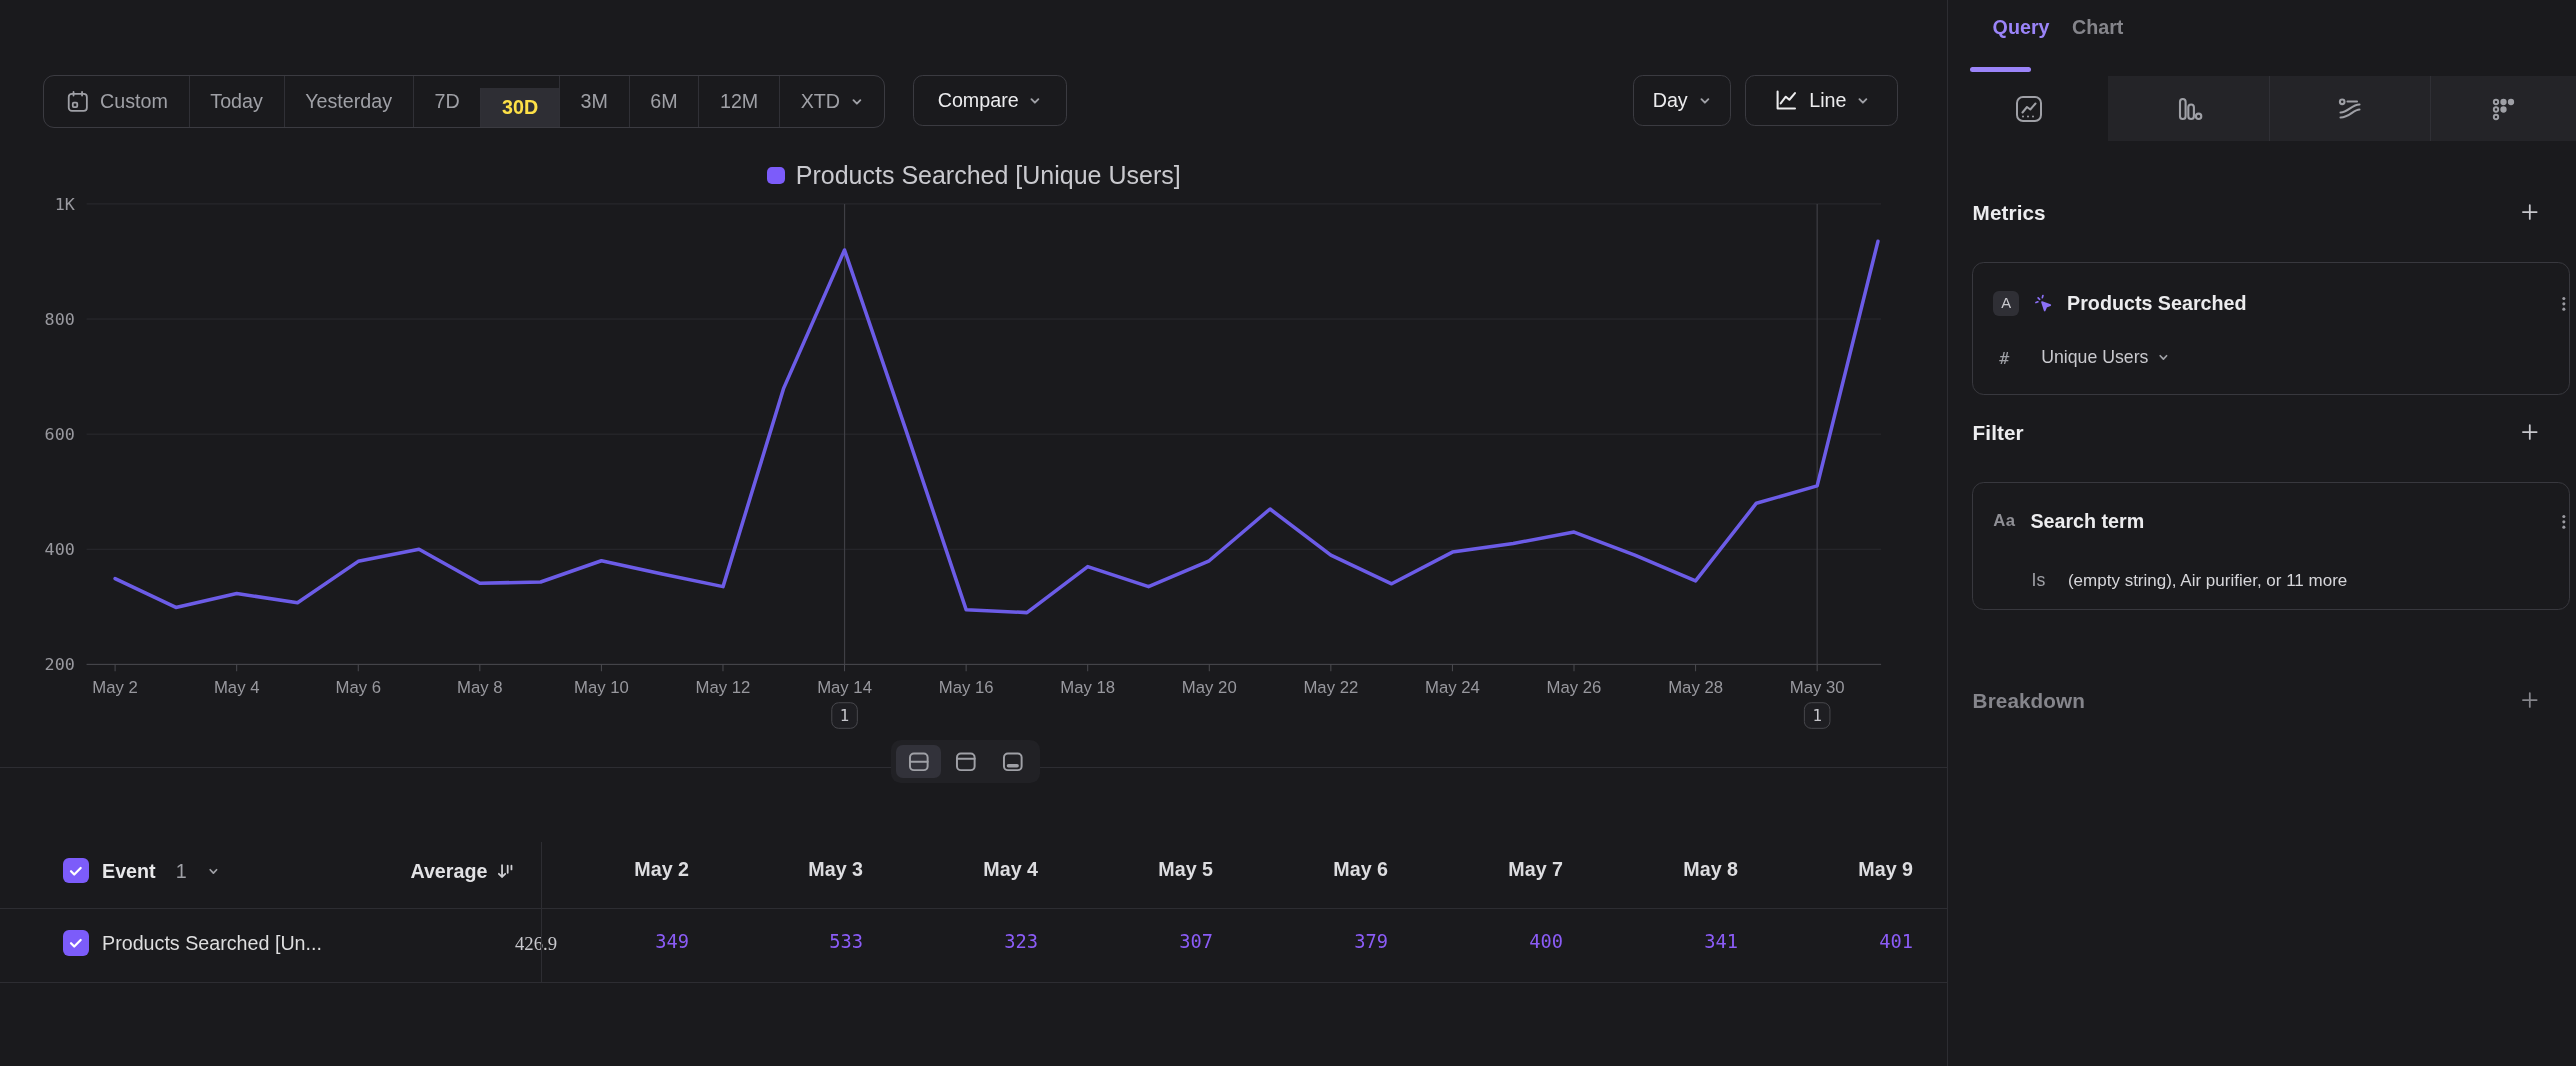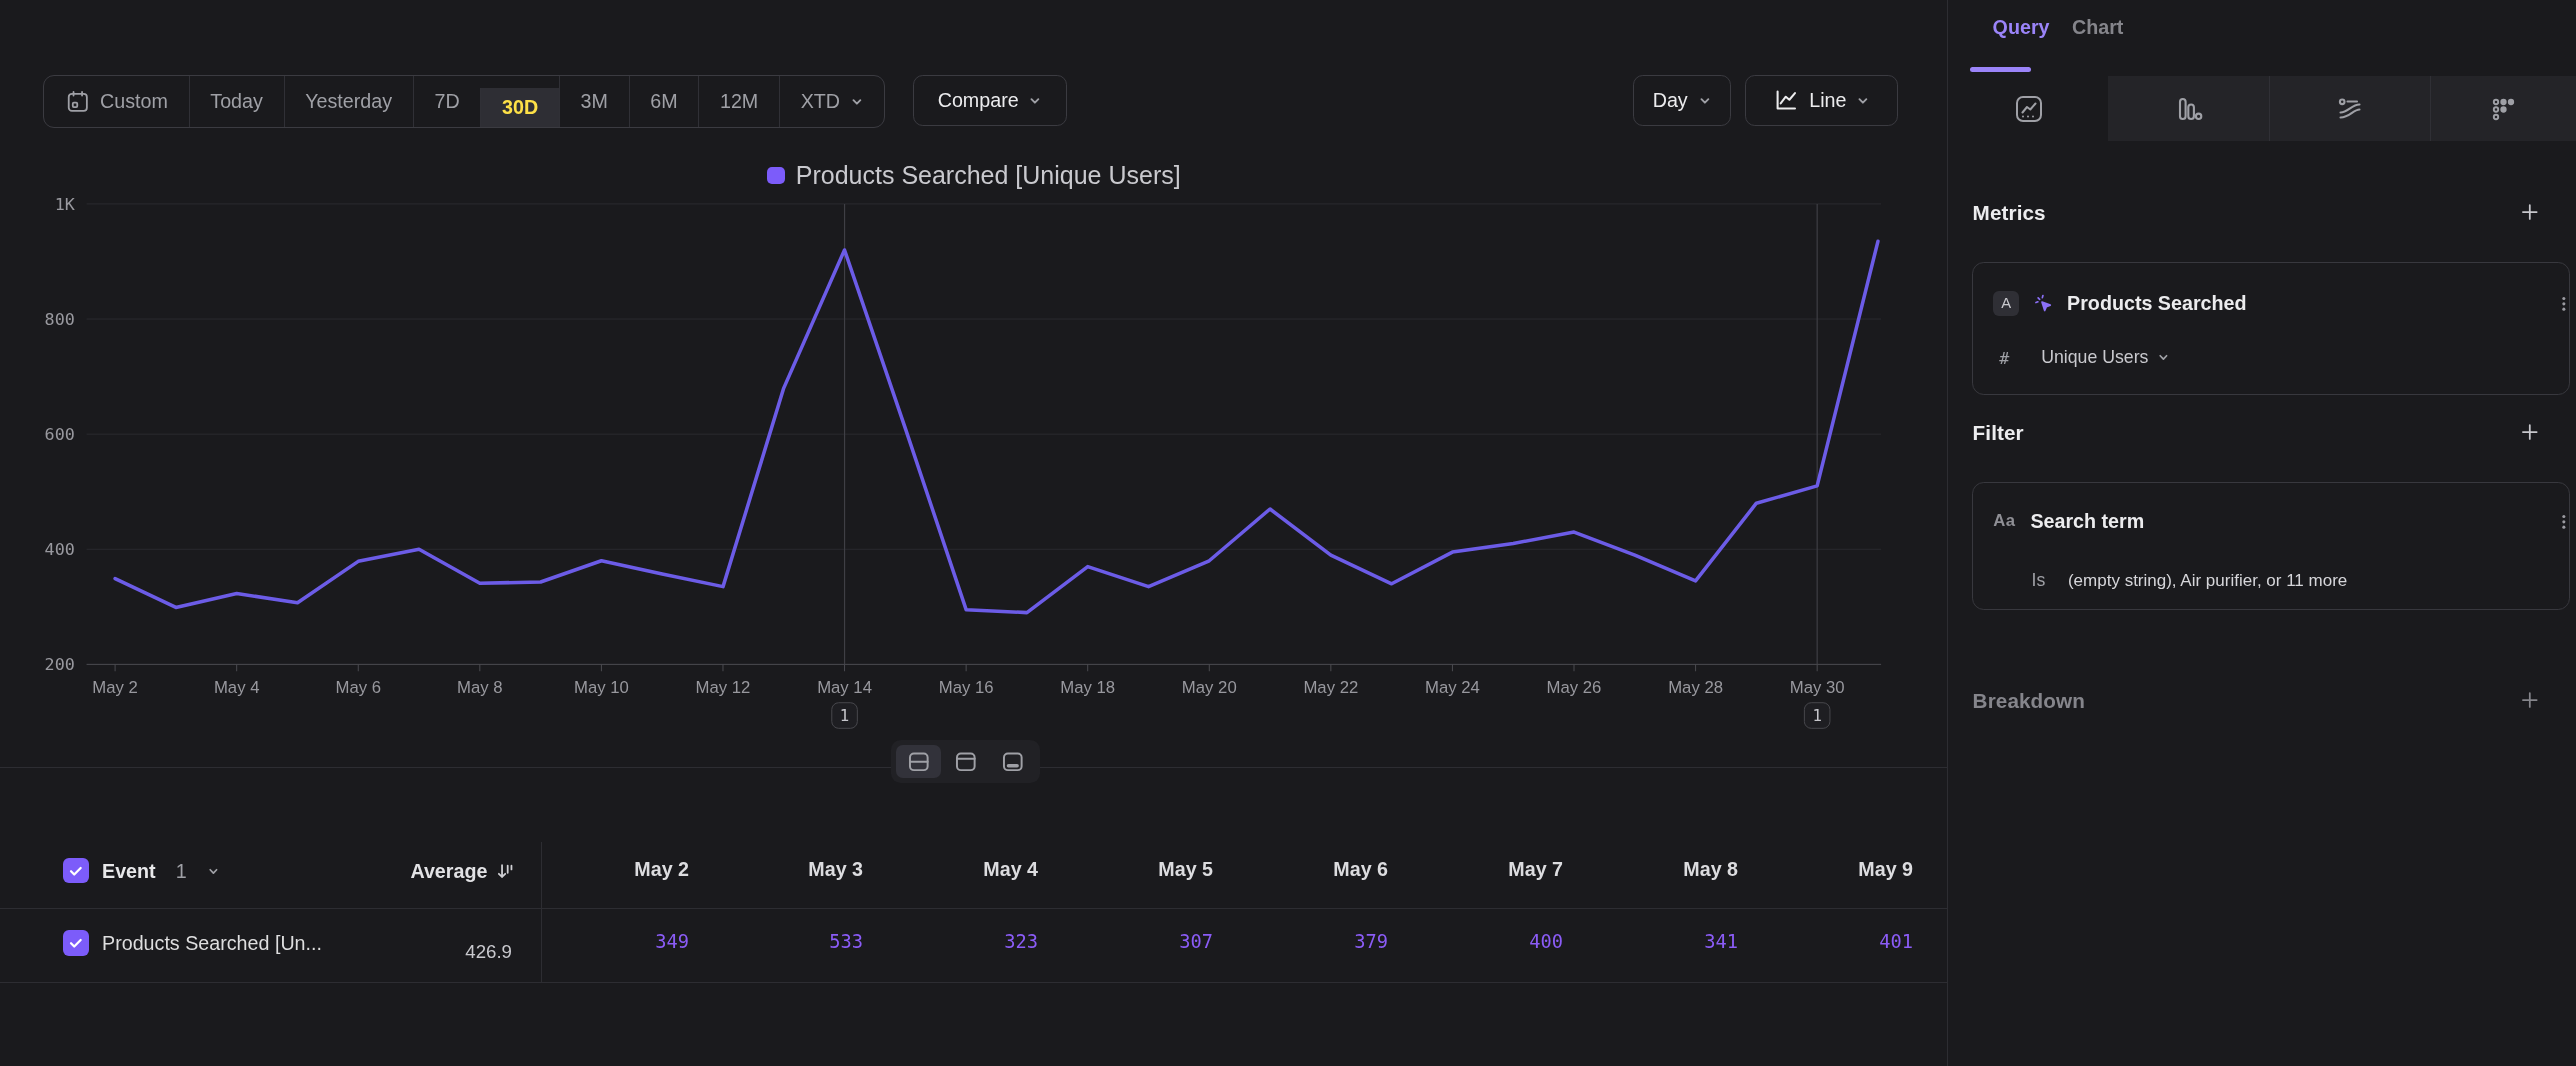--- a/index.html
+++ b/index.html
@@ -51,21 +51,21 @@
   
   .table-area{left:0;top:836px;width:1948px;height:157px;font-size:19.7px;}
   .tline{position:absolute;left:0;width:1948px;height:1px;background:var(--border);}
   .tvline{position:absolute;left:541px;top:5.9px;height:140px;width:1px;background:var(--border);}
   .checkbox{position:absolute;left:63px;width:25.6px;height:25.6px;border-radius:5.9px;background:var(--accent);display:flex;align-items:center;justify-content:center;cursor:pointer;}
   .th-left{position:absolute;left:102px;top:21.6px;height:27.6px;display:flex;align-items:center;gap:20px;}
   .th-left .ev{font-weight:600;color:#e8e8ea;}
   .th-left .cnt{color:var(--txt2);}
   .th-avg{position:absolute;right:1432px;top:21.6px;height:27.6px;display:flex;align-items:center;gap:7.9px;font-weight:600;color:#e2e2e5;cursor:pointer;}
   .td-name{position:absolute;left:102px;top:94px;height:27.6px;display:flex;align-items:center;color:#dededf;}
-  .td-avg{position:absolute;right:1436px;top:94px;height:27.6px;display:flex;align-items:center;font-family:Liberation Sans, sans-serif;font-size:18.7px;color:#c9c9ce;margin-top:8px;}
+  .td-avg{position:absolute;right:1391px;top:94px;height:27.6px;display:flex;align-items:center;font-family:Liberation Serif, serif;font-size:18.7px;color:#c9c9ce;}
   .date-h{position:absolute;top:21.6px;width:167px;text-align:right;font-weight:600;color:#dcdcdf;}
   .date-v{position:absolute;top:95px;width:167px;text-align:right;font-family:"DejaVu Sans Mono",monospace;font-size:18.7px;color:#8b5cf6;}
 
   
   .panel{position:absolute;left:1949px;top:0;width:627px;height:1067px;background:var(--bg);}
   .ptabs{position:absolute;left:0;top:0;width:627px;height:76px;}
   .ptab{position:absolute;top:15.7px;font-size:19.7px;font-weight:600;color:var(--txt3);cursor:pointer;}
   .ptab.active{color:var(--query);margin-left:21px;}
   .ptab-underline{position:absolute;left:20.7px;top:67px;width:61px;height:4.9px;border-radius:3px;background:var(--query);}
   .report-tabs{position:absolute;left:0;top:76px;width:627px;height:65px;display:flex;background:var(--tabbar);}

